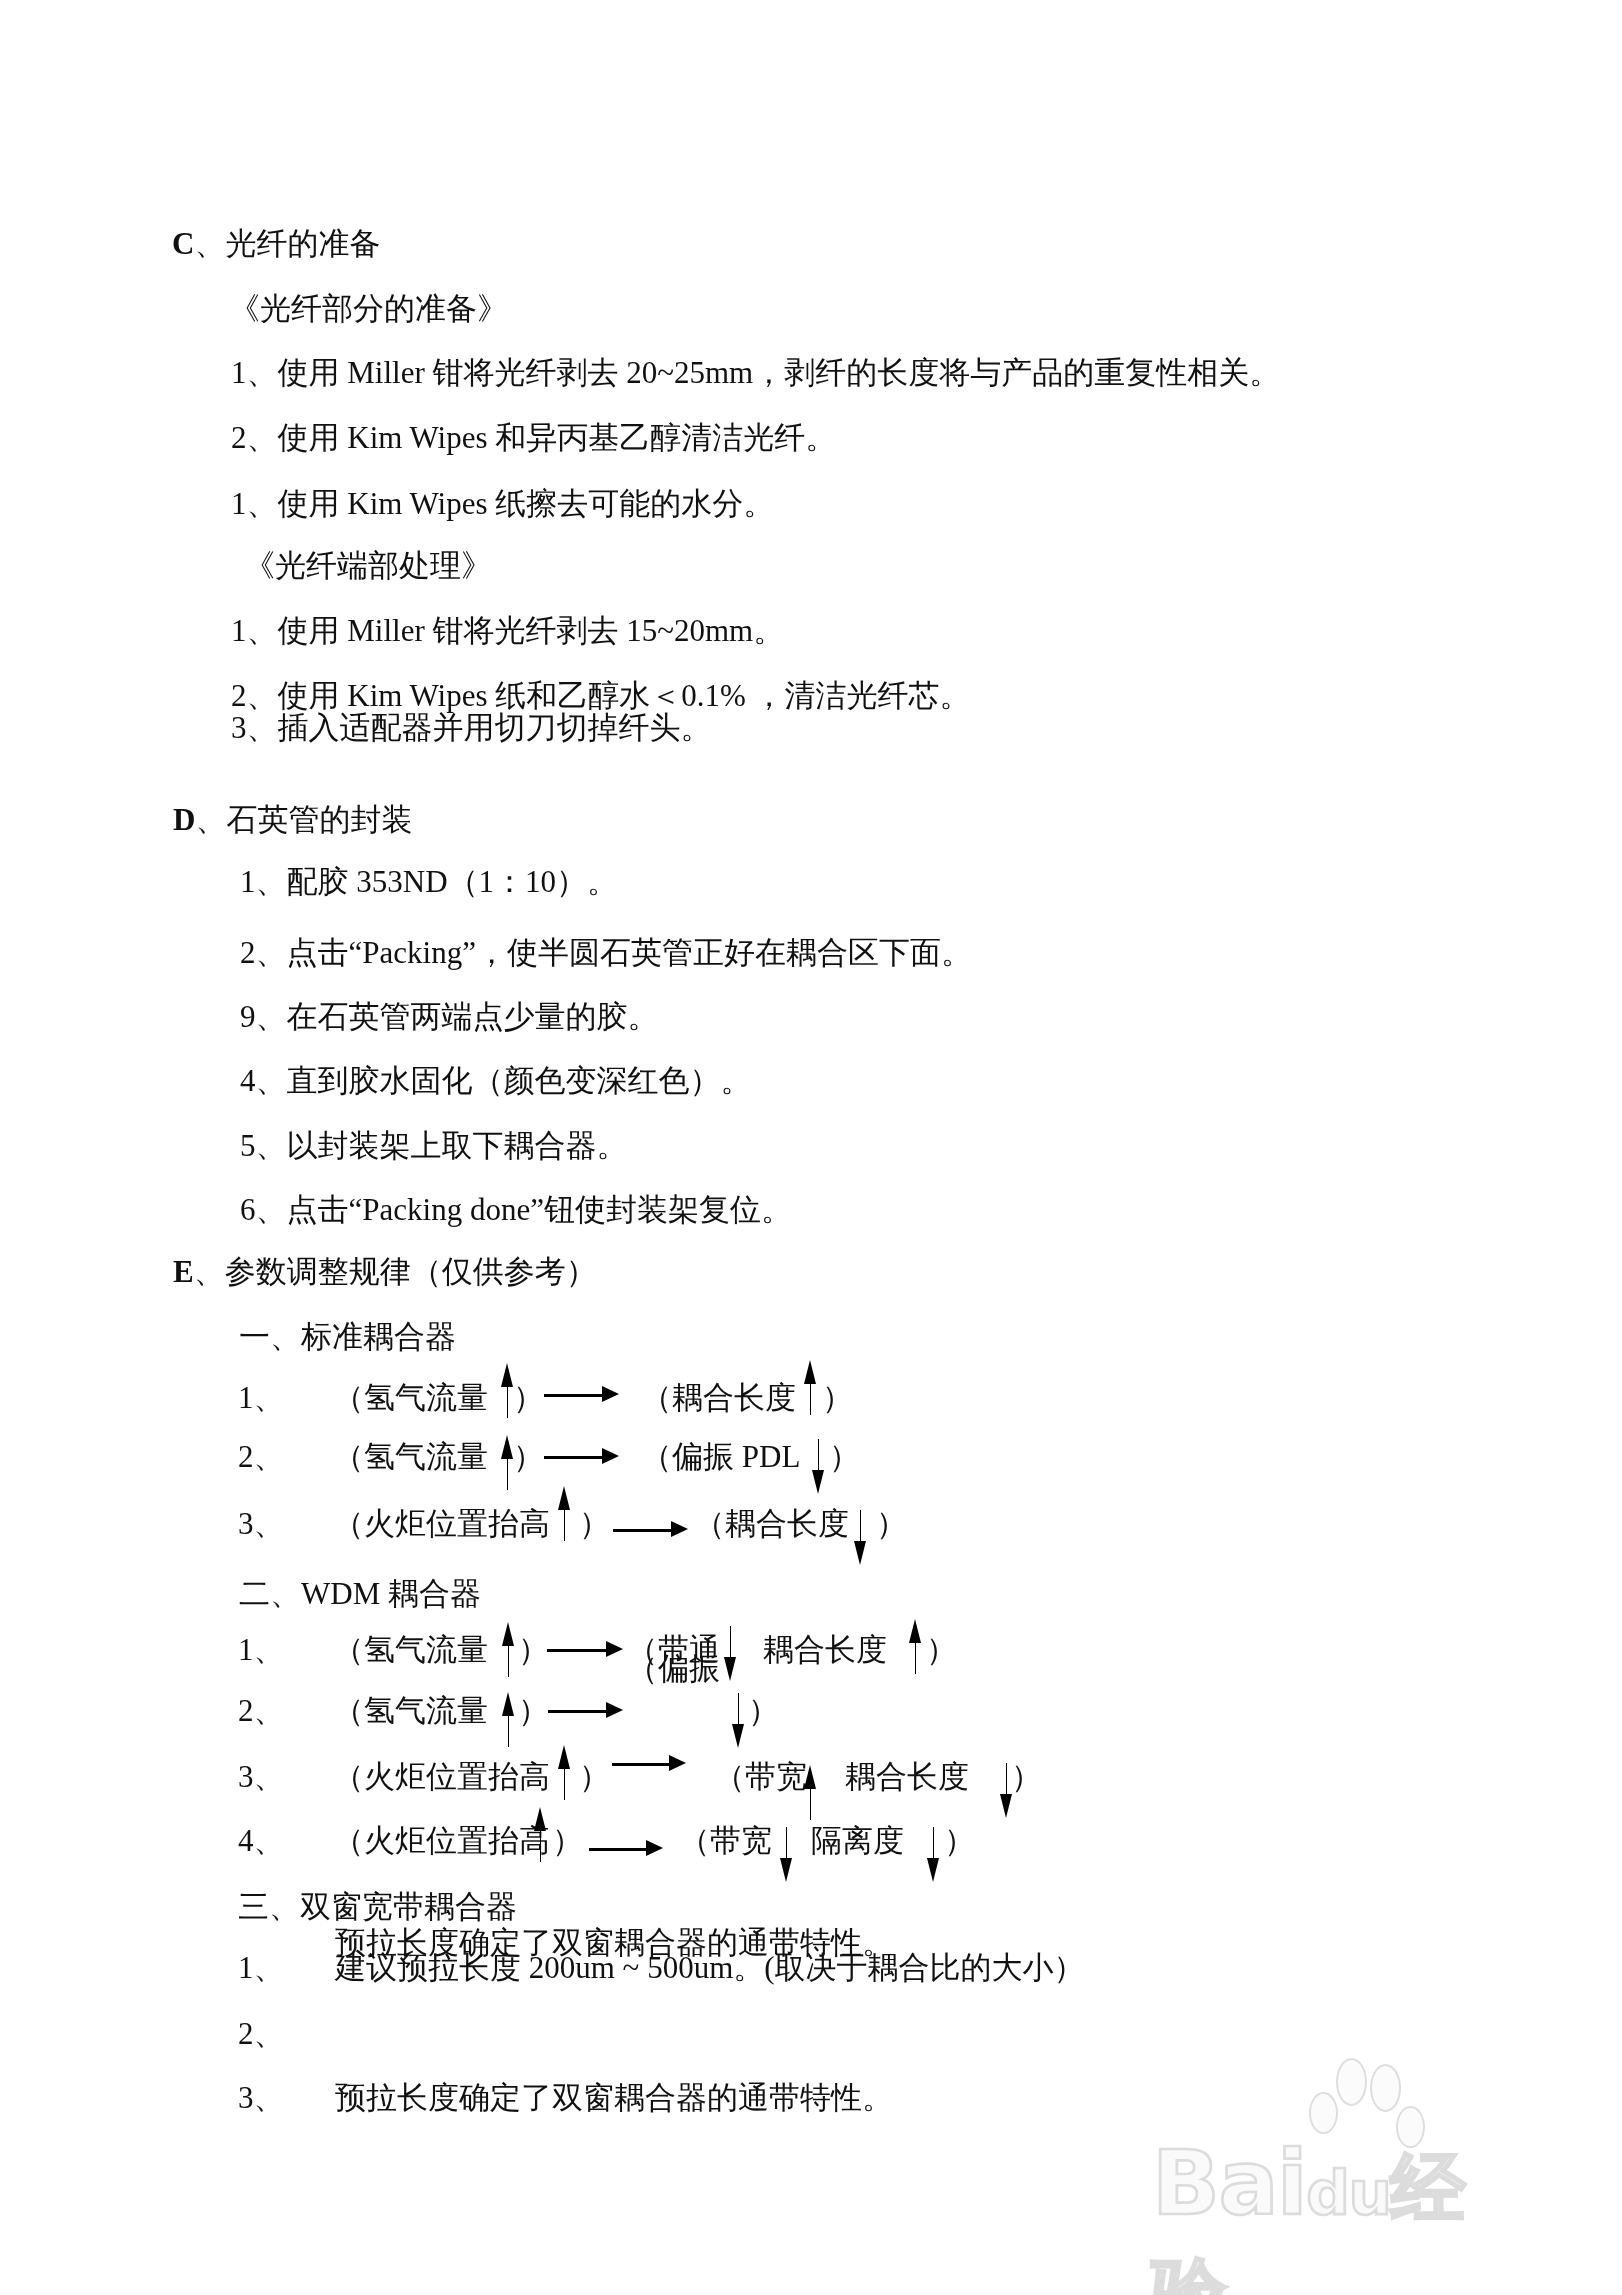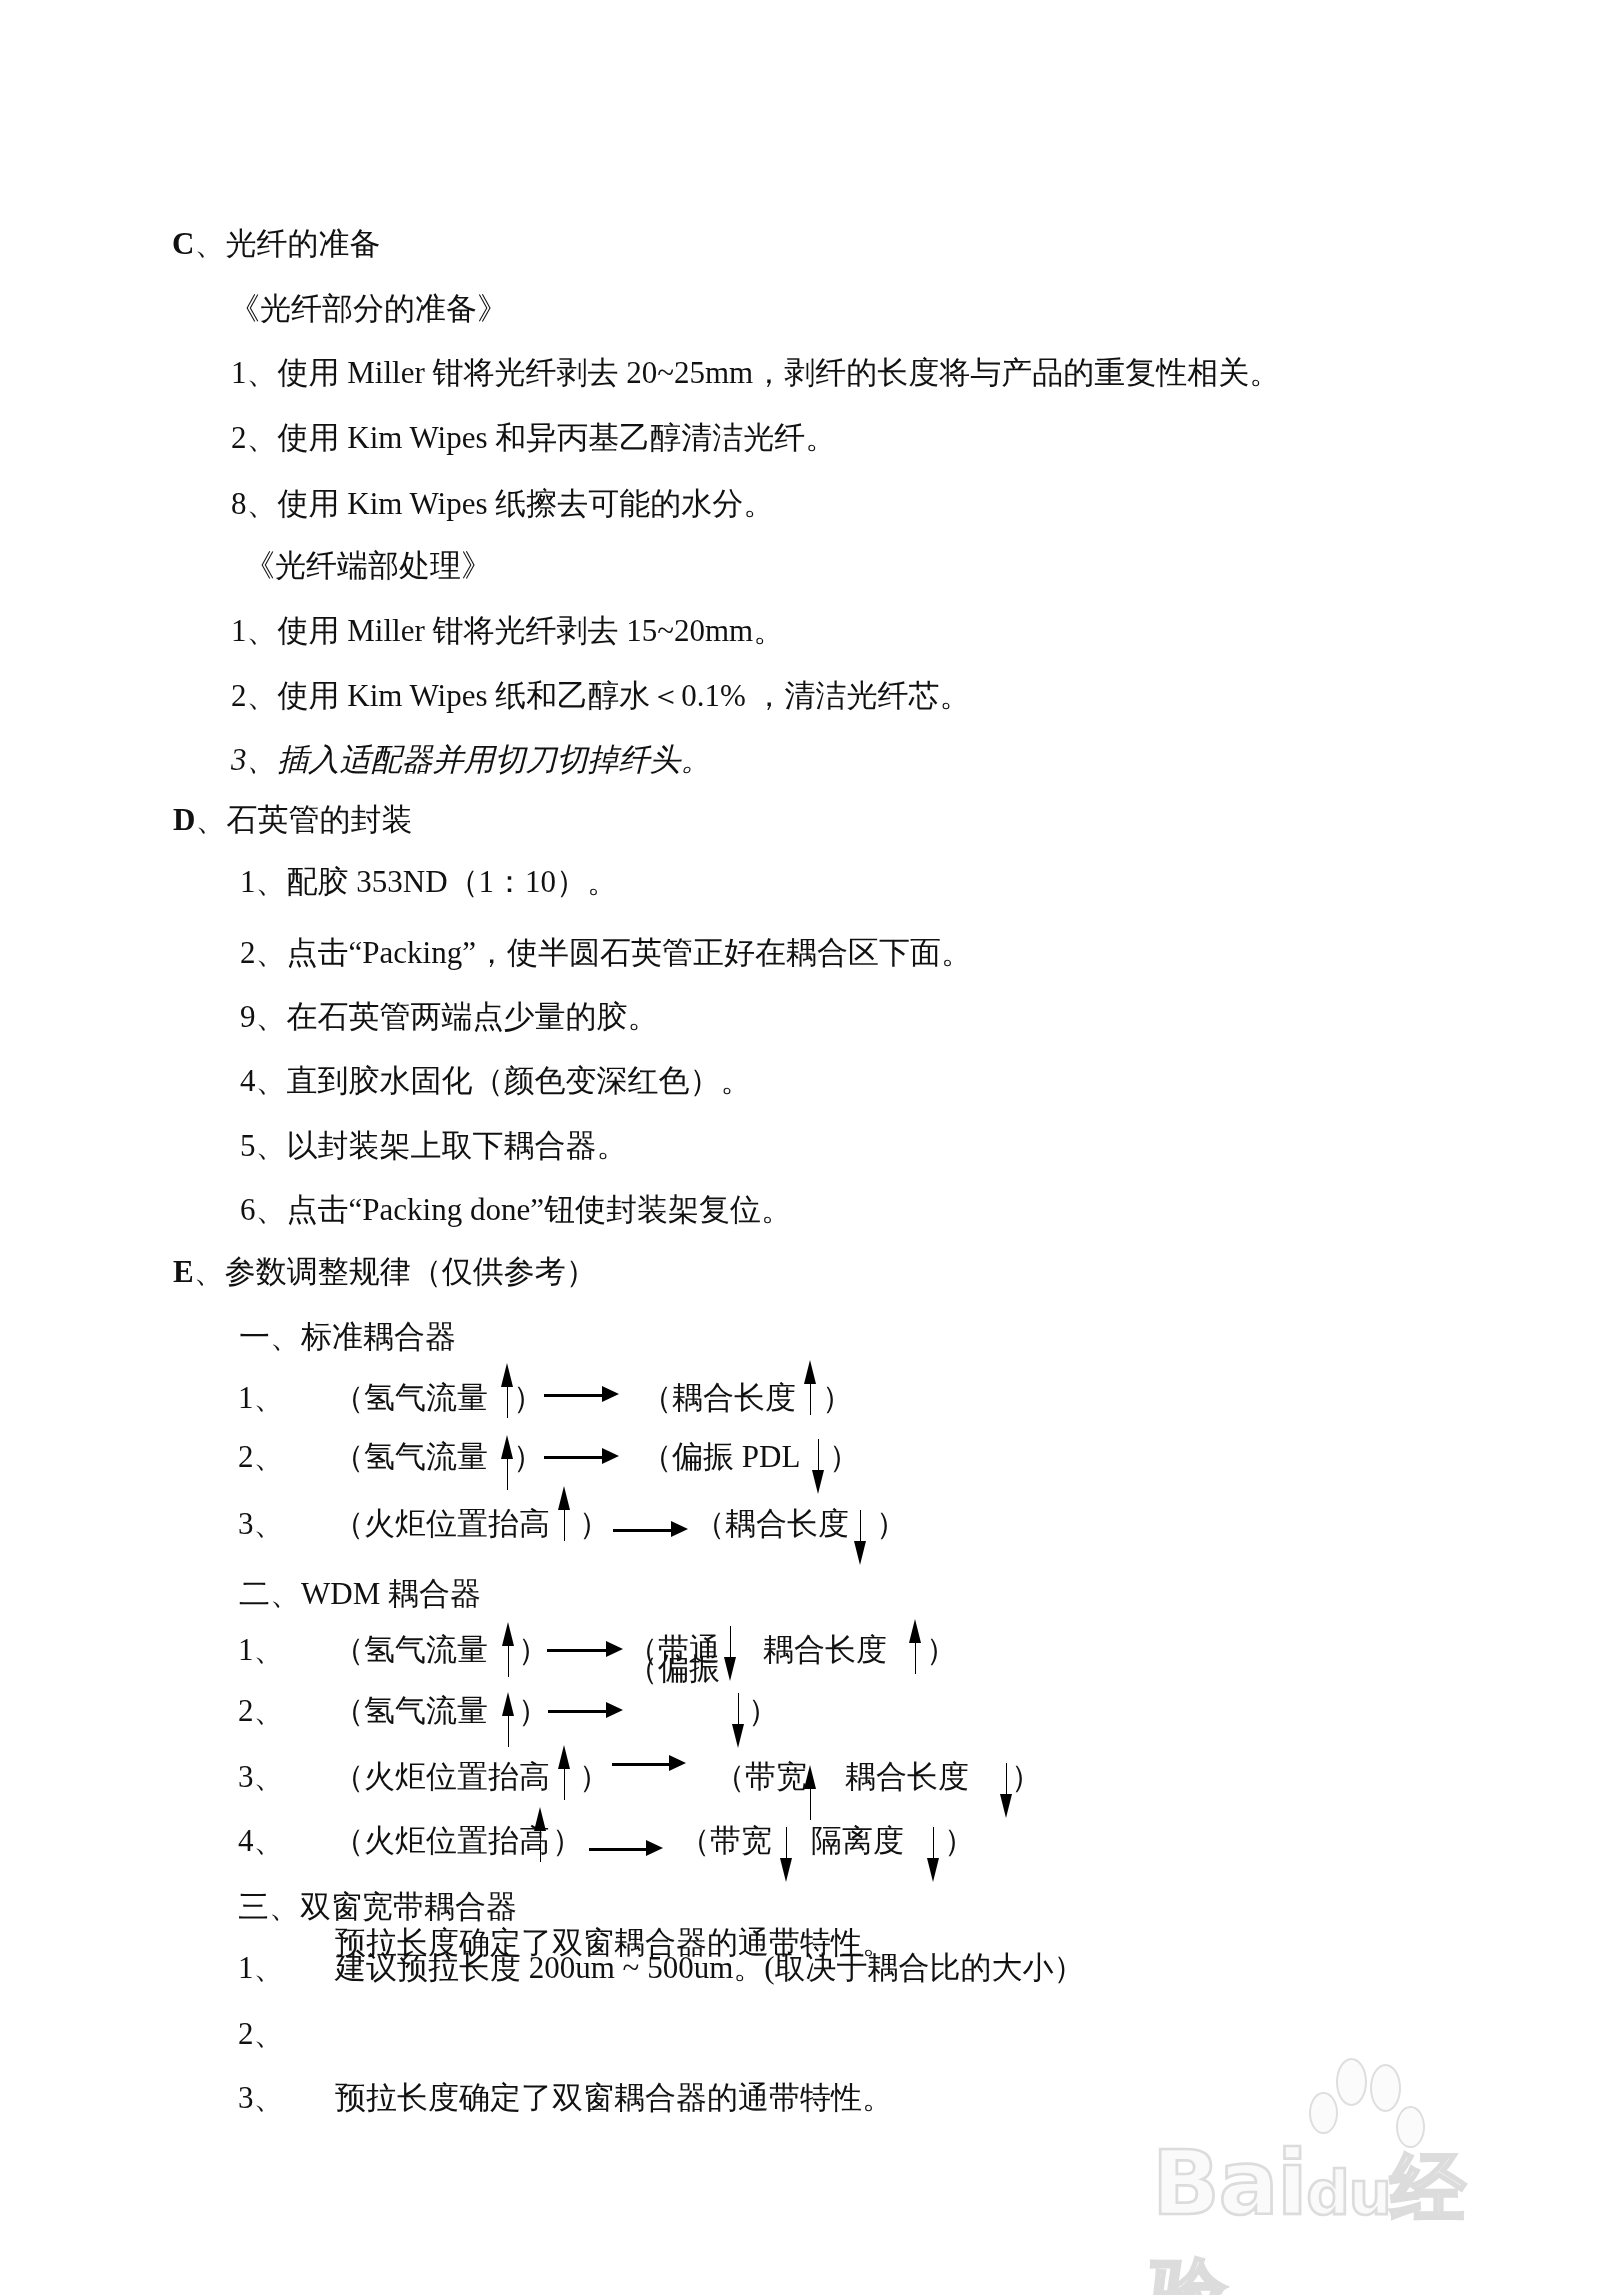--- a/index.html
+++ b/index.html
@@ -27,25 +27,25 @@
   .wm-url { position: absolute; left: 0; top: 179px; font-family: "DejaVu Sans", sans-serif; font-size: 52px; line-height: 57px;
             color: #fafafa; -webkit-text-stroke: 2px #dcdcdc; letter-spacing: -0.7px; }
 </style>
 </head>
 <body>
 
 <div class="line heading" style="left:172px; top:223px;"><span class="letter">C</span><span>、光纤的准备</span></div>
 <div class="line" style="left:229px; top:288px;">《光纤部分的准备》</div>
 <div class="line" style="left:231px; top:352px;">1、使用 Miller 钳将光纤剥去 20~25mm，剥纤的长度将与产品的重复性相关。</div>
 <div class="line" style="left:231px; top:417px;">2、使用 Kim Wipes 和异丙基乙醇清洁光纤。</div>
-<div class="line" style="left:231px; top:483px;">8、使用 Kim Wipes 纸擦去可能的水分。</div>
+<div class="line" style="left:231px; top:483px;">1、使用 Kim Wipes 纸擦去可能的水分。</div>
 <div class="line" style="left:244px; top:545px;">《光纤端部处理》</div>
 <div class="line" style="left:231px; top:610px;">1、使用 Miller 钳将光纤剥去 15~20mm。</div>
 <div class="line" style="left:231px; top:675px;">2、使用 Kim Wipes 纸和乙醇水＜0.1% ，清洁光纤芯。</div>
-<div class="line" style="left:231px; top:739px;font-style:italic;">3、插入适配器并用切刀切掉纤头。</div>
+<div class="line" style="left:231px; top:707px;">3、插入适配器并用切刀切掉纤头。</div>
 
 <div class="line heading" style="left:173px; top:799px;"><span class="letter">D</span><span>、石英管的封装</span></div>
 <div class="line" style="left:240px; top:861px;">1、配胶 353ND（1：10）。</div>
 <div class="line" style="left:240px; top:932px;text-align:center;">2、点击“Packing”，使半圆石英管正好在耦合区下面。</div>
 <div class="line" style="left:240px; top:996px;">9、在石英管两端点少量的胶。</div>
 <div class="line" style="left:240px; top:1060px;">4、直到胶水固化（颜色变深红色）。</div>
 <div class="line" style="left:240px; top:1125px;">5、以封装架上取下耦合器。</div>
 <div class="line" style="left:240px; top:1189px;">6、点击“Packing done”钮使封装架复位。</div>
 
 <div class="line heading" style="left:173px; top:1251px;"><span class="letter">E</span><span>、参数调整规律（仅供参考）</span></div>

